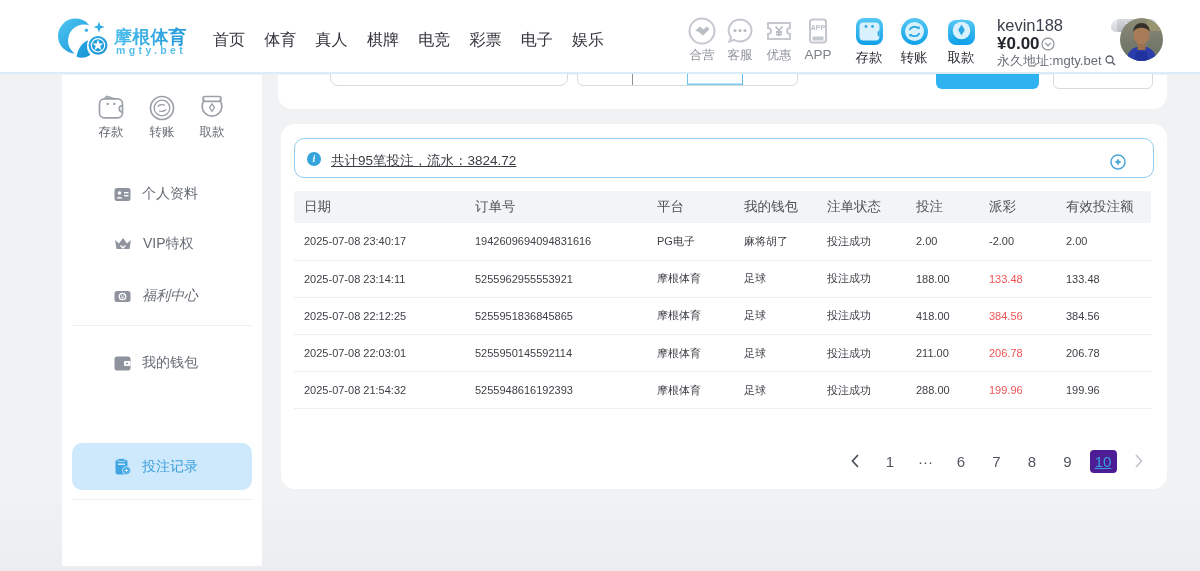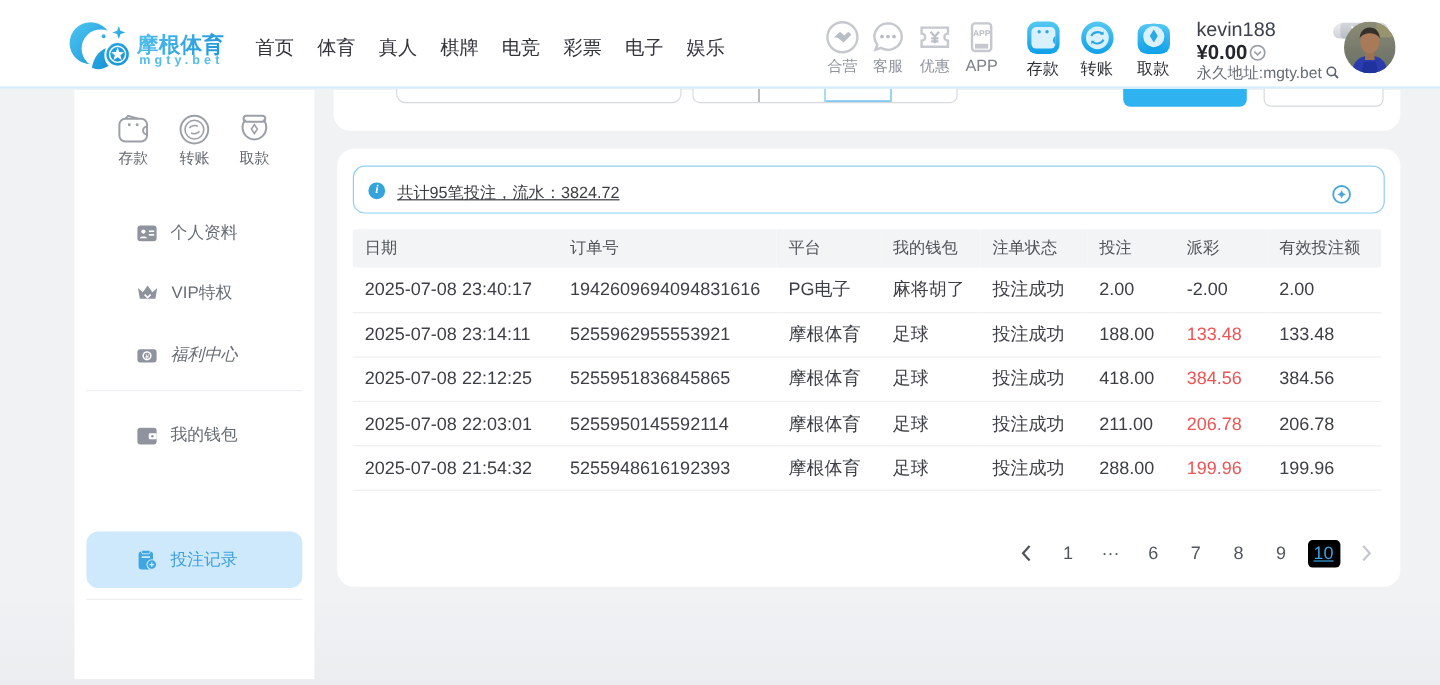--- a/index.html
+++ b/index.html
@@ -60,26 +60,26 @@
 #card { position:absolute; left:281px; top:124px; width:886px; height:365px; background:#fff; border-radius:14px; }
 #infobar { position:absolute; left:13px; top:14px; width:860px; height:40px; border:1px solid #8ecfef; border-radius:10px; }
 #infobar .ico { position:absolute; left:12px; top:13px; width:14px; height:14px; border-radius:50%; background:#35a3dc; color:#fff; font-size:10px; font-weight:bold; text-align:center; line-height:14px; font-family:"Liberation Serif",serif; font-style:italic; }
 #infobar .txt { position:absolute; left:36px; top:13px; font-size:13.5px; color:#3a3d42;text-decoration:underline; }
 #infobar .plus { position:absolute; right:27px; top:15px; }
 
 table { border-collapse:collapse; table-layout:fixed; position:absolute; left:13px; top:67px; width:857px; }
 th { background:#f3f4f6; font-weight:500; color:#4e5257; font-size:13.5px; text-align:left; height:32px; padding:0 0 0 10px; }
 th:first-child { border-radius:2px 0 0 2px; }
 th:last-child { border-radius:0 2px 2px 0; }
-td { font-size:15px; color:#3c3f45; height:37.2px; padding:0 0 0 10px; border-bottom:1px solid #efefef; font-weight:400; }
+td { font-size:11px; color:#3c3f45; height:37.2px; padding:0 0 0 10px; border-bottom:1px solid #efefef; font-weight:400; }
 td.red { color:#ee5454; }
 
 #pager { position:absolute; left:560px; top:326px; display:flex; align-items:center; }
 #pager .p { width:27px; height:23px; margin-right:8.5px; text-align:center; line-height:23px; font-size:15px; color:#51565e; border-radius:4px; }
-#pager .p.on { background:#000000; color:#38a1e2;text-decoration:underline; }
+#pager .p.on { background:#4c1d95; color:#38a1e2;text-decoration:underline; }
 #pager svg { display:block; margin:4px auto 0; }
 
 
 #footshade { position:absolute; left:0; top:503px; width:1200px; height:68px; background:linear-gradient(#f0f1f3,#ebedf0); }
 </style>
 </head>
 <body>
 <div id="footshade"></div>
 
 <div id="navbar">

